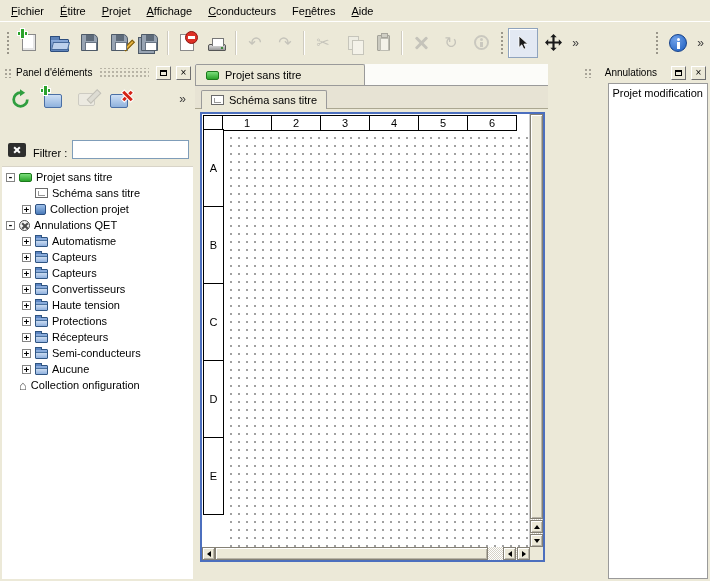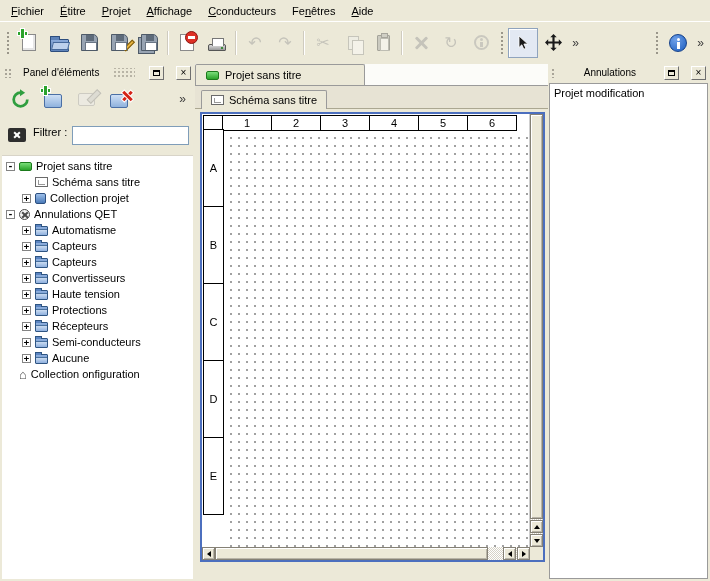--- a/index.html
+++ b/index.html
@@ -69,41 +69,41 @@
   .i-about { width:18px; height:18px; background:radial-gradient(circle at 35% 30%, #6fa0e8, #1c5ec0); border:1px solid #14408a; border-radius:50%; }
   .i-about::before { content:""; position:absolute; left:7px; top:3px; width:3px; height:3px; background:#fff; border-radius:50%; }
   .i-about::after { content:""; position:absolute; left:7px; top:7px; width:3px; height:7px; background:#fff; }
 
   .i-select svg { width:16px; height:16px; display:block; }
   .i-move svg { width:17px; height:17px; display:block; }
   .i-refresh svg { width:21px; height:21px; display:block; }
 
   
   .elements-panel { position:absolute; top:64px; left:2px; width:191px; bottom:2px; display:flex; flex-direction:column; }
-  .panel-titlebar { height:17px; display:flex; align-items:center; gap:12px; padding:0 2px; flex:0 0 auto; }
+  .panel-titlebar { height:17px; display:flex; align-items:center; gap:5px; padding:0 2px; flex:0 0 auto; }
   .pgrip { width:7px; height:10px; background-image:radial-gradient(circle,#a8a498 1px,transparent 1.2px); background-size:4px 4px; }
   .ptitle { font-size:10px; white-space:nowrap; }
   .tfill { flex:1; height:9px; margin:0 2px;
            background-image:radial-gradient(circle,#b8b4a6 0.9px,transparent 1.1px); background-size:4px 4px; background-position:0 2px; }
   .dockbtn { width:15px; height:14px; flex:0 0 auto; background:#ece9d8; border:1px solid; border-color:#fff #6f6f6f #6f6f6f #fff;
              display:flex; align-items:center; justify-content:center; font-size:10px; line-height:1; padding:0; }
   .float-shape { width:7px; height:6px; border:1px solid #000; border-top-width:2px; }
 
   .panel-toolbar { height:36px; display:flex; align-items:center; gap:3px; padding:2px 3px; flex:0 0 auto; }
   .i-newel,.i-delel { width:18px; height:14px; background:linear-gradient(#cfe0f5,#8fb2dd); border:1px solid #4a6fa5; border-radius:2px; }
   .i-newel { margin-top:4px; }
   .i-newel::before { content:""; position:absolute; left:-4px; top:-6px; width:9px; height:3px; background:#2ca32c; box-shadow:0 0 0 1px #fff; }
   .i-newel::after  { content:""; position:absolute; left:-1px; top:-9px; width:3px; height:9px; background:#2ca32c; box-shadow:0 0 0 1px #fff; }
   .i-editel { width:17px; height:13px; background:#ececec; border:1px solid #a8a8a8; border-radius:2px; }
   .i-editel::before { content:""; position:absolute; right:-3px; top:-5px; width:4px; height:13px; background:#cdcdcd; border:1px solid #909090; transform:rotate(45deg); }
   .i-delel { margin-top:3px; }
   .i-delel::before,.i-delel::after { content:""; position:absolute; right:-2px; top:-5px; width:3px; height:12px; background:#d42318; box-shadow:0 0 0 1px #fff; }
   .i-delel::before { transform:rotate(45deg); } .i-delel::after { transform:rotate(-45deg); }
 
-  .filter-row { display:flex; align-items:flex-start; gap:5px; padding:0 4px; margin-top:9px; flex:0 0 auto; height:22px; }
+  .filter-row { display:flex; align-items:flex-end; gap:5px; padding:0 4px; margin-top:20px; flex:0 0 auto; height:22px; }
   .i-filterclear { width:18px; height:14px; background:#2e2e2e; border-radius:2px; }
   .i-filterclear::before,.i-filterclear::after { content:""; position:absolute; left:8px; top:3px; width:2px; height:8px; background:#fff; }
   .i-filterclear::before { transform:rotate(45deg); } .i-filterclear::after { transform:rotate(-45deg); }
   .filter-input { flex:1; height:19px; border:1px solid #7f9db9; background:#fff; font:11px "Liberation Sans",sans-serif; padding:0 3px; min-width:0; }
 
   .tree { flex:1; background:#fff; margin-top:7px; overflow:hidden; border-top:1px solid #d8d4c8; padding-top:2px; }
   .trow { display:flex; align-items:center; height:16px; gap:4px; padding-left:4px; white-space:nowrap; }
   .trow.lv1 { padding-left:20px; }
   .exp { flex:0 0 9px; width:9px; height:9px; border:1px solid #848484; background:#fff;
          font:bold 9px/7px "DejaVu Sans Mono",monospace; text-align:center; color:#000; }
@@ -154,21 +154,21 @@
           box-shadow:inset 1px 1px 0 #fff, inset -1px -1px 0 #b8b4a8; display:flex; align-items:center; justify-content:center; padding:0; }
   .sbtn.vup { left:0; bottom:14px; } .sbtn.vdown { left:0; bottom:0; }
   .sbtn.hfirst { left:0; top:0; } .sbtn.hprev { right:14px; top:0; } .sbtn.hnext { right:0; top:0; }
   .tri-up { width:0; height:0; border-left:3px solid transparent; border-right:3px solid transparent; border-bottom:4px solid #000; }
   .tri-down { width:0; height:0; border-left:3px solid transparent; border-right:3px solid transparent; border-top:4px solid #000; }
   .tri-left { width:0; height:0; border-top:3px solid transparent; border-bottom:3px solid transparent; border-right:4px solid #000; }
   .tri-right { width:0; height:0; border-top:3px solid transparent; border-bottom:3px solid transparent; border-left:4px solid #000; }
   .scroll-corner { position:absolute; right:0; bottom:0; width:13px; height:13px; background:#ece9d8; }
 
   
-  .undo-panel { position:absolute; left:549px; right:2px; top:64px; bottom:2px; display:flex; flex-direction:column; }
+  .undo-panel { position:absolute; left:549px; right:2px; top:64px; bottom:2px; display:flex; flex-direction:column;align-items:flex-end; }
   .undo-content { flex:1; background:#fff; border:1px solid #9a9a9a; padding:3px 4px; font-size:11px; margin-top:2px; }
 </style>
 </head>
 <body>
 
 <div class="app">
 
   <div class="menubar">
     <div class="menu-item">
         <span></span>

